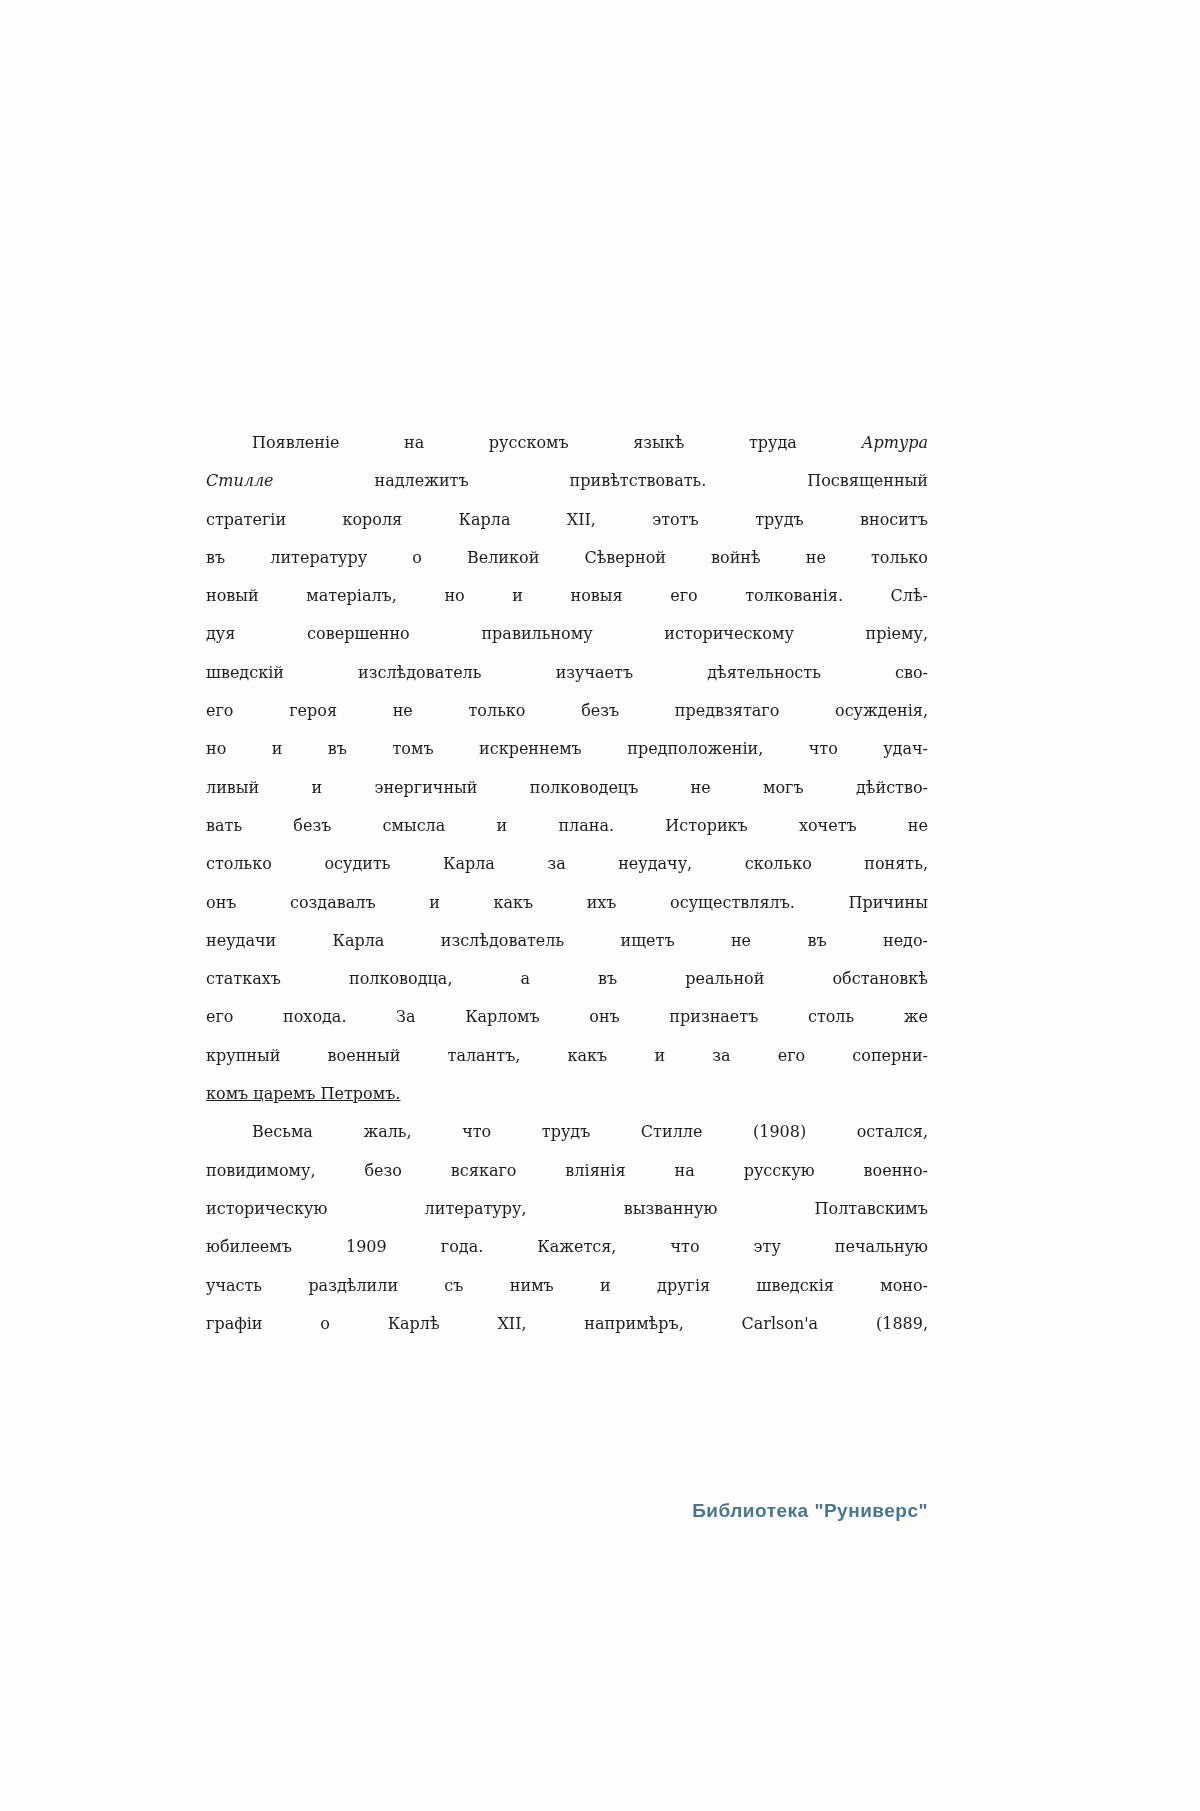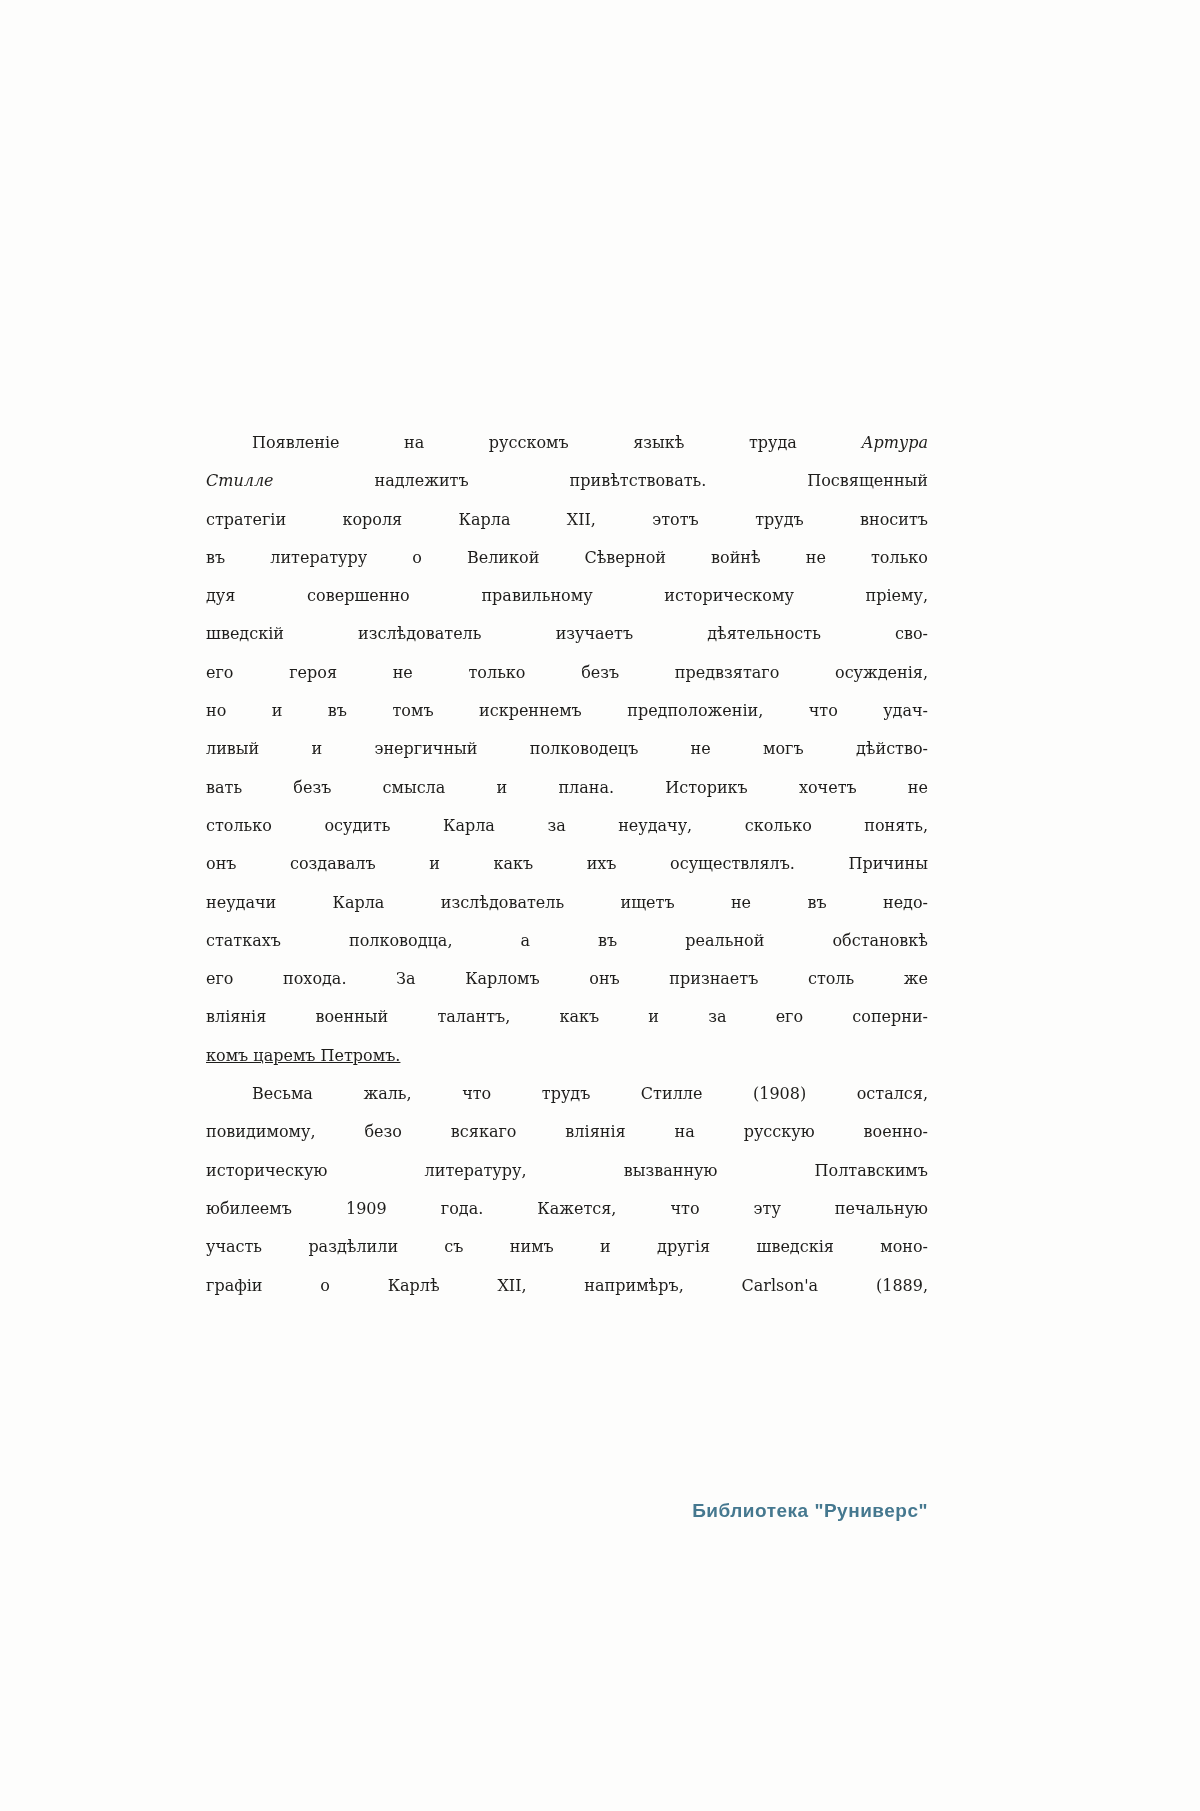--- a/index.html
+++ b/index.html
@@ -53,32 +53,33 @@
 </style>
 </head>
 <body>
 
 <div class="page">
   <div class="text-block">
       <div class="line indent"><span>Появленіе на русскомъ языкѣ труда </span><span class="it">Артура</span></div>
       <div class="line"><span class="it">Стилле</span><span> надлежитъ привѣтствовать. Посвященный</span></div>
       <div class="line"><span>стратегіи короля Карла XII, этотъ трудъ вноситъ</span></div>
       <div class="line"><span>въ литературу о Великой Сѣверной войнѣ не только</span></div>
+      <div class="line"><span>новый матеріалъ, но и новыя его толкованія. Слѣ-</span></div>
       <div class="line"><span>дуя совершенно правильному историческому пріему,</span></div>
       <div class="line"><span>шведскій изслѣдователь изучаетъ дѣятельность сво-</span></div>
       <div class="line"><span>его героя не только безъ предвзятаго осужденія,</span></div>
       <div class="line"><span>но и въ томъ искреннемъ предположеніи, что удач-</span></div>
       <div class="line"><span>ливый и энергичный полководецъ не могъ дѣйство-</span></div>
       <div class="line"><span>вать безъ смысла и плана. Историкъ хочетъ не</span></div>
       <div class="line"><span>столько осудить Карла за неудачу, сколько понять,</span></div>
       <div class="line"><span>онъ создавалъ и какъ ихъ осуществлялъ. Причины</span></div>
       <div class="line"><span>неудачи Карла изслѣдователь ищетъ не въ недо-</span></div>
       <div class="line"><span>статкахъ полководца, а въ реальной обстановкѣ</span></div>
       <div class="line"><span>его похода. За Карломъ онъ признаетъ столь же</span></div>
-      <div class="line"><span>вліянія военный талантъ, какъ и за его соперни-</span></div>
+      <div class="line"><span>крупный военный талантъ, какъ и за его соперни-</span></div>
       <div class="line noj"><span>комъ царемъ Петромъ.</span></div>
       <div class="line indent"><span>Весьма жаль, что трудъ Стилле (1908) остался,</span></div>
       <div class="line"><span>повидимому, безо всякаго вліянія на русскую военно-</span></div>
       <div class="line"><span>историческую литературу, вызванную Полтавскимъ</span></div>
       <div class="line"><span>юбилеемъ 1909 года. Кажется, что эту печальную</span></div>
       <div class="line"><span>участь раздѣлили съ нимъ и другія шведскія моно-</span></div>
       <div class="line"><span>графіи о Карлѣ XII, напримѣръ, Carlson'a (1889,</span></div>
     </div>
   <div class="watermark">Библиотека "Руниверс"</div>
 </div>

